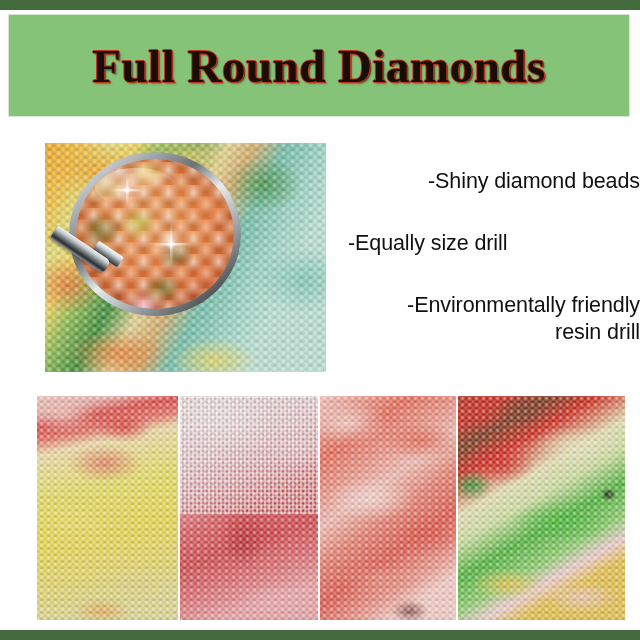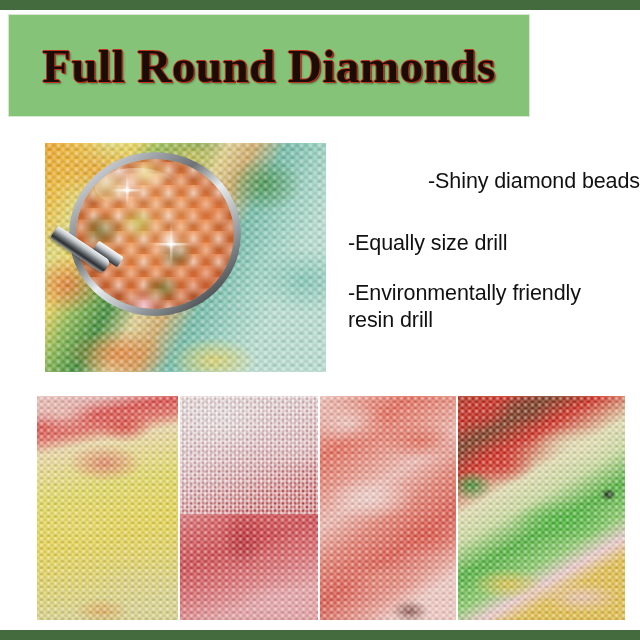--- a/index.html
+++ b/index.html
@@ -32,21 +32,21 @@
     background: #436b3d;
   }
   .edge-bar.top    { top: 0; }
   .edge-bar.bottom { top: 630px; height: 10px; }
 
   
   #title-banner {
     position: absolute;
     left: 8px;
     top: 14px;
-    width: 522px;
+    width: 622px;
     height: 103px;
     background: #85c378;
     border: 1px solid #d6e8d0;
     box-sizing: border-box;
     display: flex;
     align-items: center;
     justify-content: center;
   }
   #title-text {
     font-family: "Liberation Serif", "DejaVu Serif", serif;
@@ -237,22 +237,22 @@
   }
   .feature-item {
     color: #111111;
     font-family: "Liberation Sans", sans-serif;
     font-size: 21.5px;
     line-height: 1.22;
     letter-spacing: -0.1px;
     white-space: pre-wrap;
   }
   #feature-0 { margin-bottom: 36px; text-align: right; }
-  #feature-1 { margin-bottom: 24px; }
-  #feature-2 { text-align: left; }
+  #feature-1 { margin-bottom: 36px; }
+  #feature-2 { text-align: right; }
 
   
   #panel-strip {
     position: absolute;
     left: 37px;
     top: 396px;
     width: 588px;
     height: 224px;
     display: flex;
     gap: 2px;

